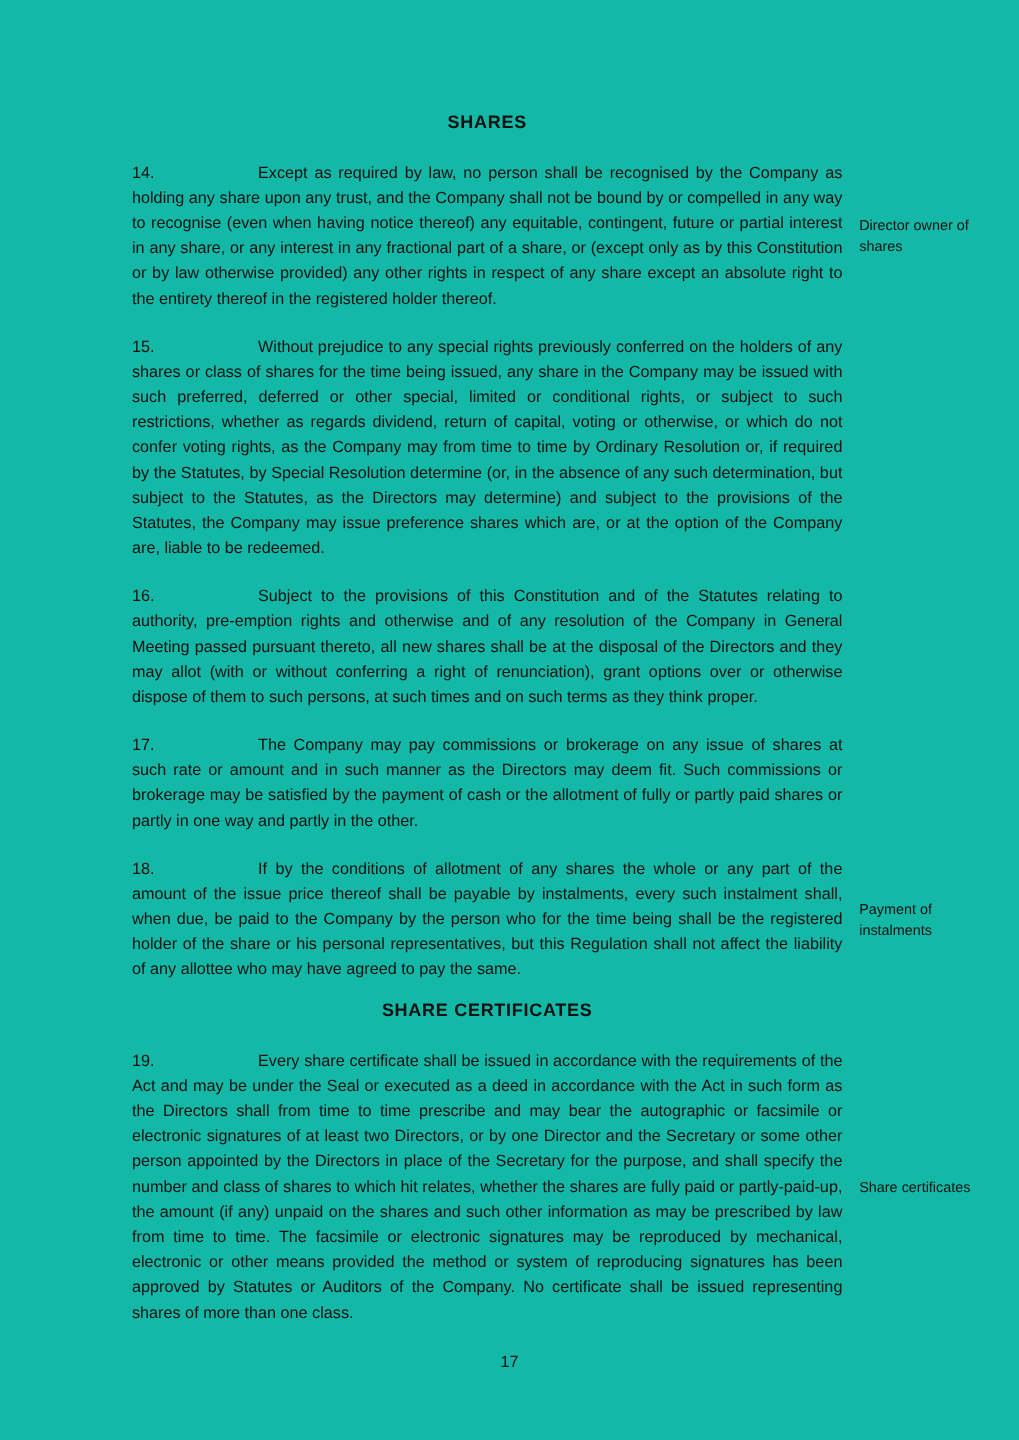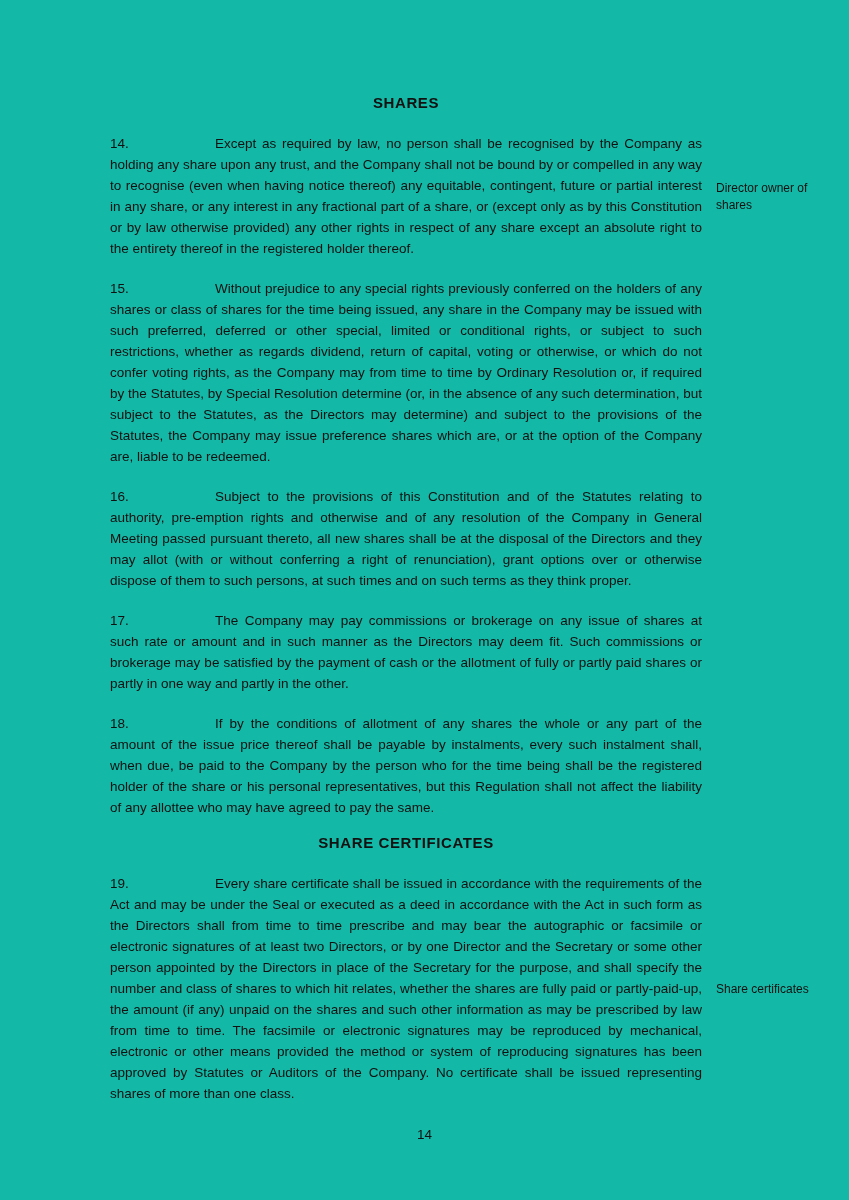--- a/index.html
+++ b/index.html
@@ -90,25 +90,26 @@
     <div class="para-row">
       <p class="para-text"><span class="para-num">16.</span><span>Subject to the provisions of this Constitution and of the Statutes relating to authority, pre-emption rights and otherwise and of any resolution of the Company in General Meeting passed pursuant thereto, all new shares shall be at the disposal of the Directors and they may allot (with or without conferring a right of renunciation), grant options over or otherwise dispose of them to such persons, at such times and on such terms as they think proper.</span></p>
     </div>
 
     <div class="para-row">
       <p class="para-text"><span class="para-num">17.</span><span>The Company may pay commissions or brokerage on any issue of shares at such rate or amount and in such manner as the Directors may deem fit.  Such commissions or brokerage may be satisfied by the payment of cash or the allotment of fully or partly paid shares or partly in one way and partly in the other.</span></p>
     </div>
 
     <div class="para-row">
       <p class="para-text"><span class="para-num">18.</span><span>If by the conditions of allotment of any shares the whole or any part of the amount of the issue price thereof shall be payable by instalments, every such instalment shall, when due, be paid to the Company by the person who for the time being shall be the registered holder of the share or his personal representatives, but this Regulation shall not affect the liability of any allottee who may have agreed to pay the same.</span></p>
+      <div class="margin-note">Payment of instalments</div>
     </div>
 
     <h1 class="section-heading second">SHARE CERTIFICATES</h1>
 
     <div class="para-row">
       <p class="para-text"><span class="para-num">19.</span><span>Every share certificate shall be issued in accordance with the requirements of the Act and may be under the Seal or executed as a deed in accordance with the Act in such form as the Directors shall from time to time prescribe and may bear the autographic or facsimile or electronic signatures of at least two Directors, or by one Director and the Secretary or some other person appointed by the Directors in place of the Secretary for the purpose, and shall specify the number and class of shares to which hit relates, whether the shares are fully paid or partly-paid-up, the amount (if any) unpaid on the shares and such other information as may be prescribed by law from time to time. The facsimile or electronic signatures may be reproduced by mechanical, electronic or other means provided the method or system of reproducing signatures has been approved by Statutes or Auditors of the Company. No certificate shall be issued representing shares of more than one class.</span></p>
       <div class="margin-note">Share certificates</div>
     </div>
 
   </div>
 
-  <div class="page-number">14</div>
+  <div class="page-number">17</div>
 </div>
 
 </body></html>

